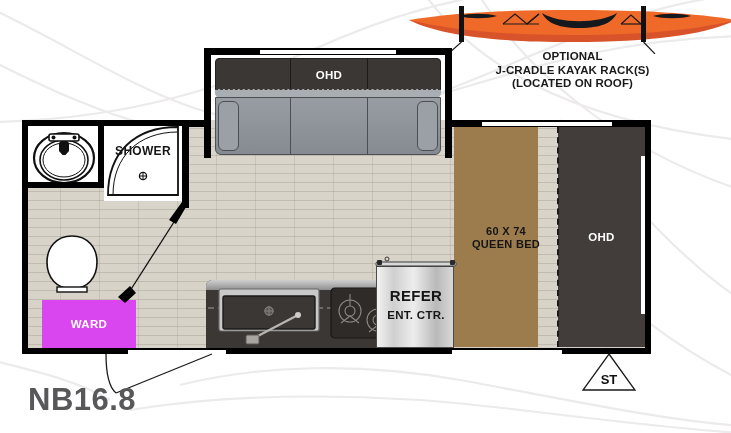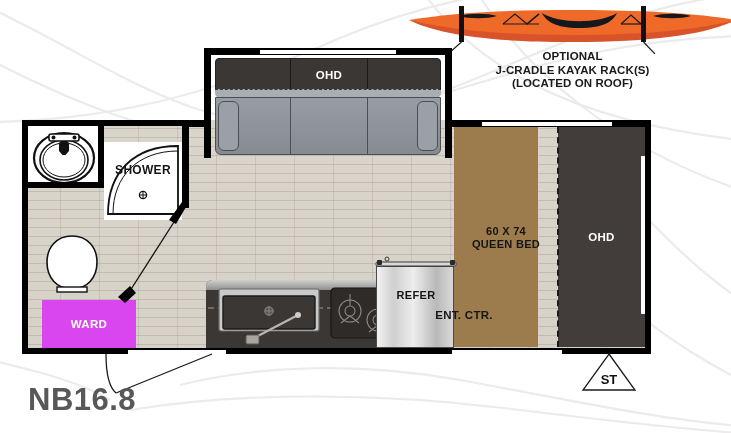--- a/index.html
+++ b/index.html
@@ -117,21 +117,21 @@
         <ellipse cx="36" cy="35" rx="24" ry="20" fill="#fff" stroke="#111" stroke-width="1.6"></ellipse>
         <ellipse cx="36" cy="35" rx="21" ry="17" fill="#fff" stroke="#111" stroke-width="1"></ellipse>
 
         <path d="M33 10 L39 10 L39 16 L41 18 L41 26 L37.5 30 L34.5 30 L31 26 L31 18 L33 16 Z" fill="#111"></path>
         <rect x="21" y="9" width="30" height="7" rx="2" fill="#fff" stroke="#111" stroke-width="1.6"></rect>
         <circle cx="25.5" cy="12.5" r="2" fill="#111"></circle>
         <circle cx="46.5" cy="12.5" r="2" fill="#111"></circle>
       </svg>
     </div>
 
-    <div class="white-box" style="left:82px;top:22px;width:78px;height:78px;">
+    <div class="white-box" style="left:82px;top:3px;width:78px;height:78px;">
       <svg width="78" height="78" viewBox="0 0 78 78" xmlns="http://www.w3.org/2000/svg">
         <path d="M4 72 C 4 30, 30 4, 74 4 L74 72 Z" fill="#fff" stroke="#111" stroke-width="1.8"></path>
         <path d="M9 72 C 9 34, 34 9, 74 9" fill="none" stroke="#111" stroke-width="1"></path>
         <circle cx="39" cy="53" r="3.6" fill="none" stroke="#111" stroke-width="1.3"></circle>
         <line x1="35.8" y1="53" x2="42.2" y2="53" stroke="#111" stroke-width="1"></line>
         <line x1="39" y1="49.6" x2="39" y2="56.4" stroke="#111" stroke-width="1"></line>
       </svg>
       <div class="lbl dark" style="left:0;top:22px;width:78px;font-size:12px;">SHOWER</div>
     </div>
 
@@ -250,22 +250,22 @@
         <circle cx="48" cy="33" r="5"></circle>
         <line x1="48" y1="16" x2="48" y2="28"></line>
         <line x1="48" y1="38" x2="39" y2="45"></line>
         <line x1="48" y1="38" x2="57" y2="45"></line>
       </g>
     </svg>
 
     <div class="blk" style="left:354px;top:146px;width:78px;height:82px;
                 background:linear-gradient(90deg,#f2f2f2 0%,#cfcfcf 22%,#ededed 48%,#b9b9b9 78%,#d8d8d8 100%);
                 border:1.4px solid #4a4a4a;">
-      <div class="lbl dark" style="left:0;top:22px;width:78px;font-size:11px;">REFER</div>
-      <div class="lbl dark" style="left:0;top:42px;width:78px;font-size:11.5px;padding-left:48px;">ENT. CTR.</div>
+      <div class="lbl dark" style="left:0;top:22px;width:78px;font-size:15px;">REFER</div>
+      <div class="lbl dark" style="left:0;top:42px;width:78px;font-size:11.5px;">ENT. CTR.</div>
     </div>
 
     <svg style="position:absolute;left:352px;top:136px;" width="84" height="14" viewBox="0 0 84 14" xmlns="http://www.w3.org/2000/svg">
       <rect x="2" y="6" width="80" height="4" rx="1.5" fill="#d8d8d8" stroke="#3a3a3a" stroke-width="1"></rect>
       <rect x="3" y="4" width="5" height="5" rx="1" fill="#2a2a2a"></rect>
       <rect x="76" y="4" width="5" height="5" rx="1" fill="#2a2a2a"></rect>
       <circle cx="13" cy="3" r="2" fill="none" stroke="#3a3a3a" stroke-width="1"></circle>
     </svg>
 
     <div class="wall" style="left:100px;top:228px;width:529px;height:6px;"></div>

